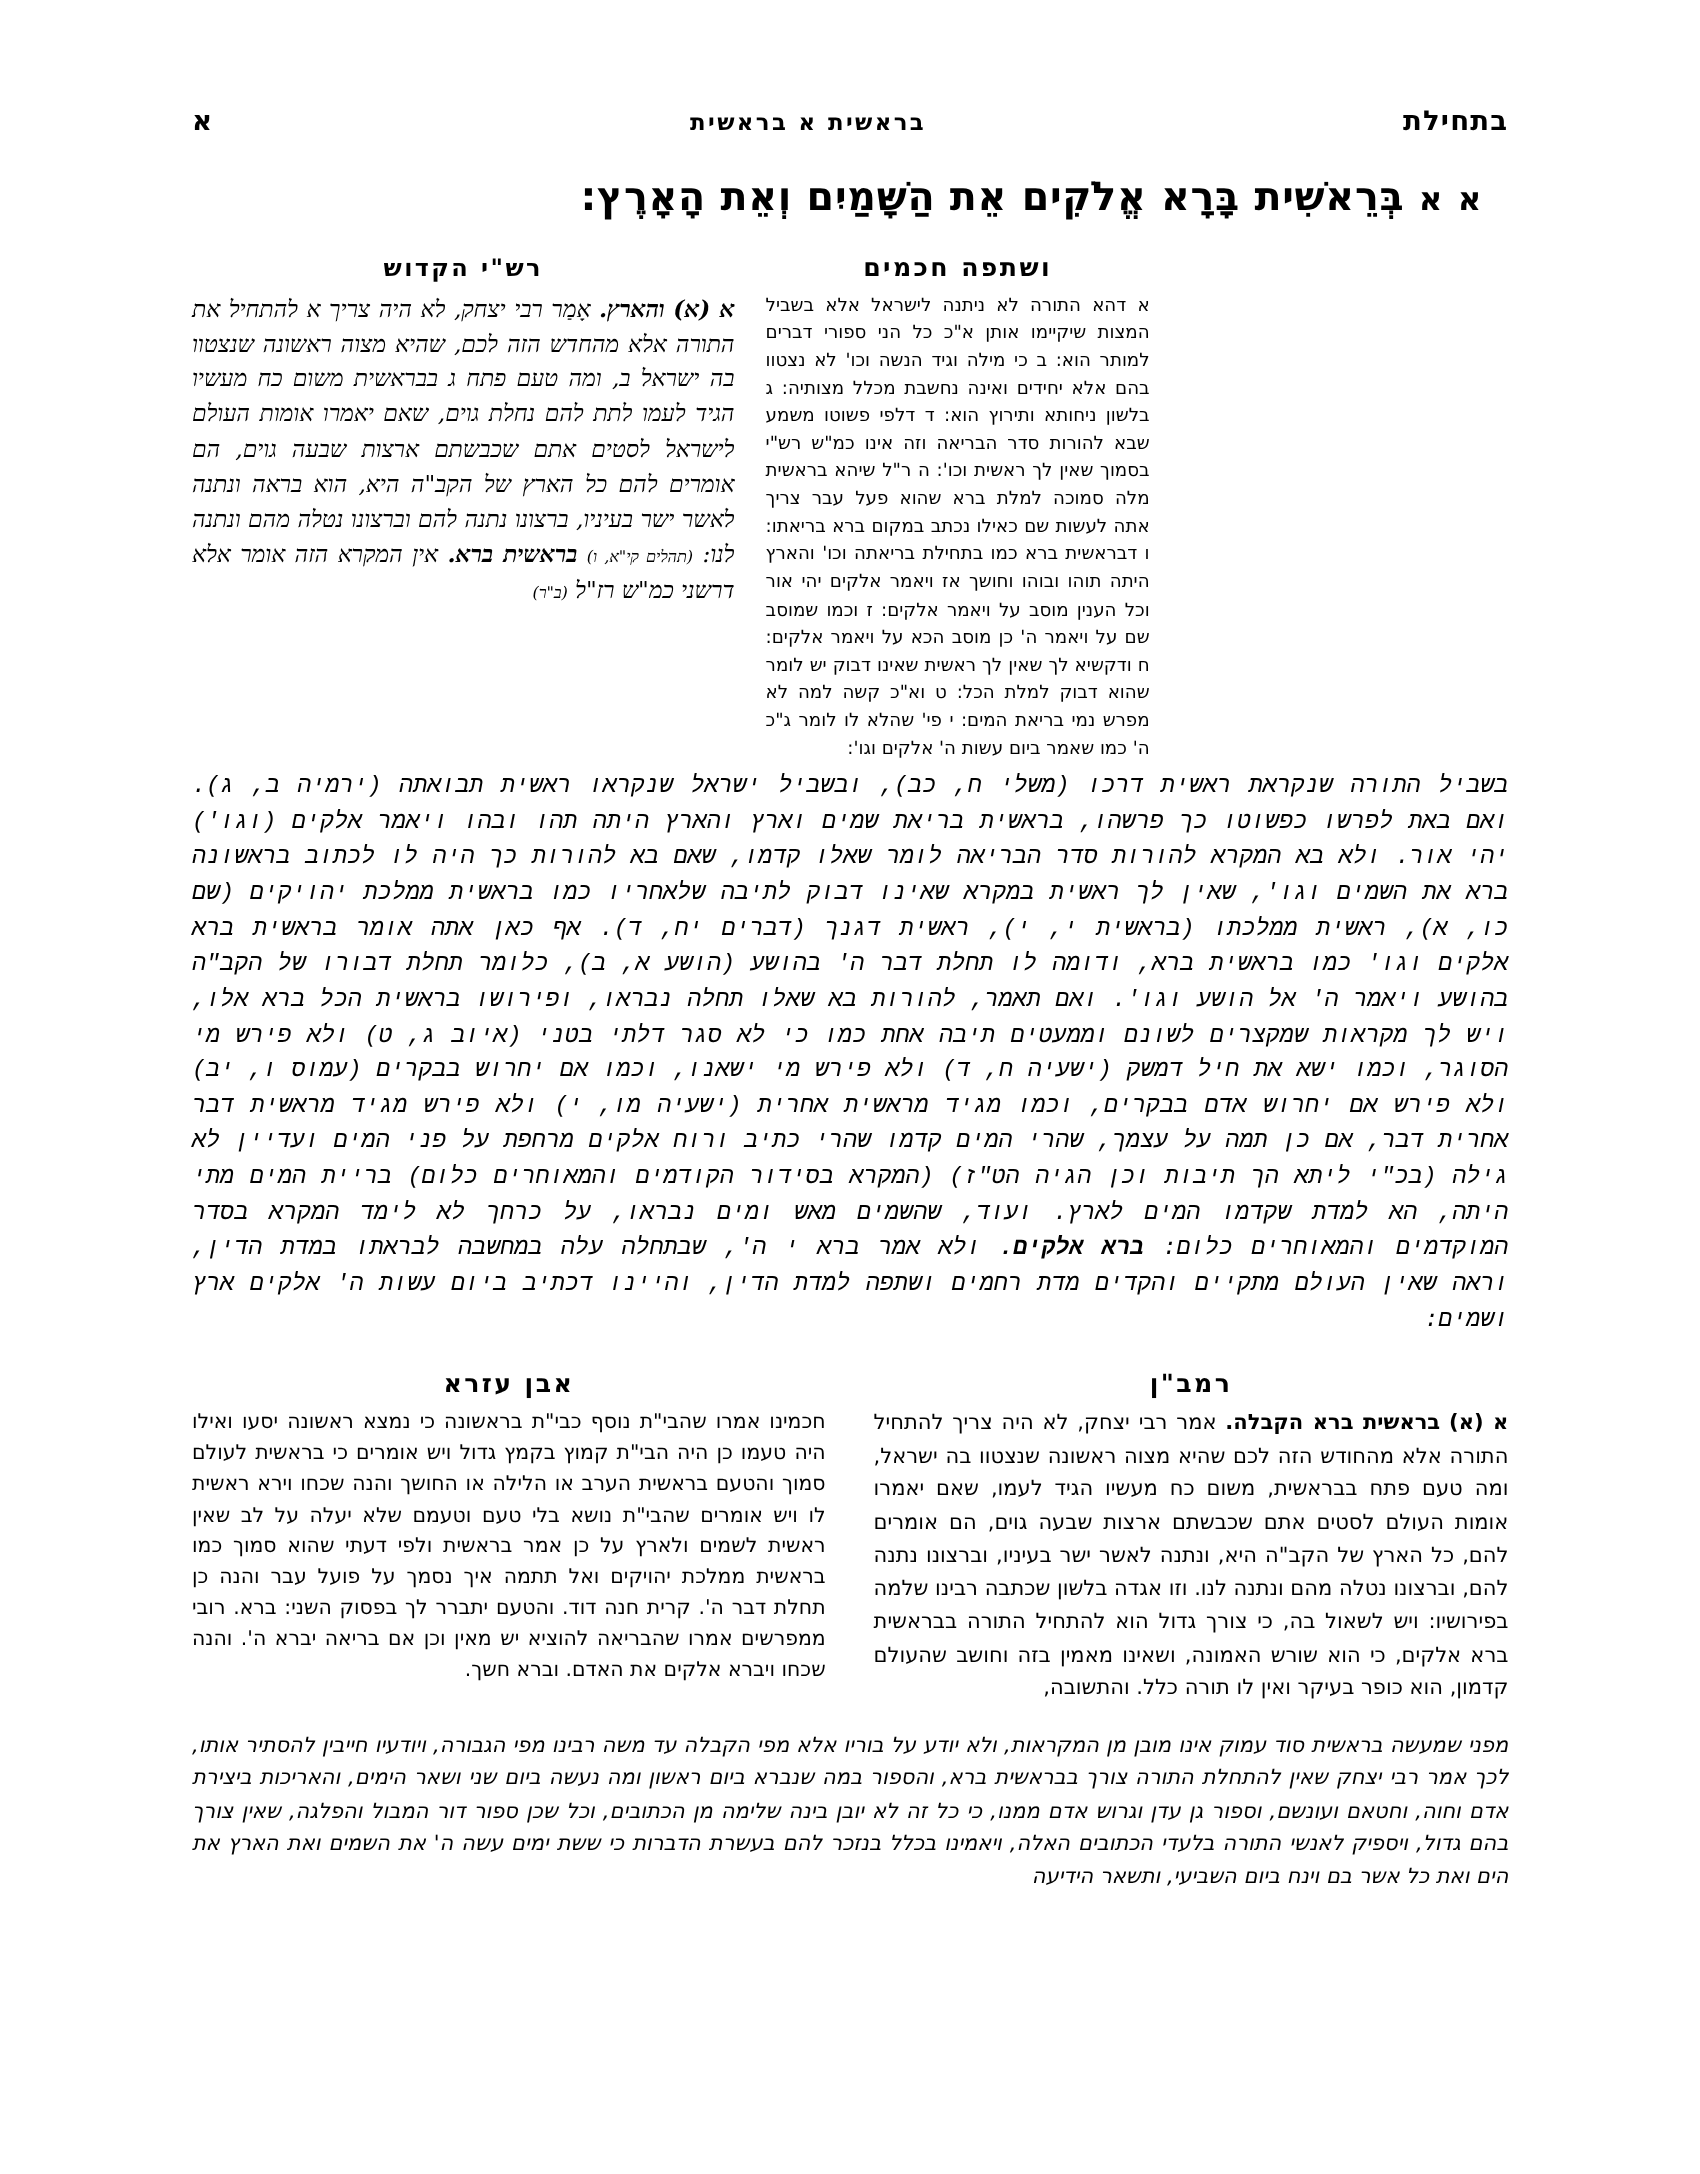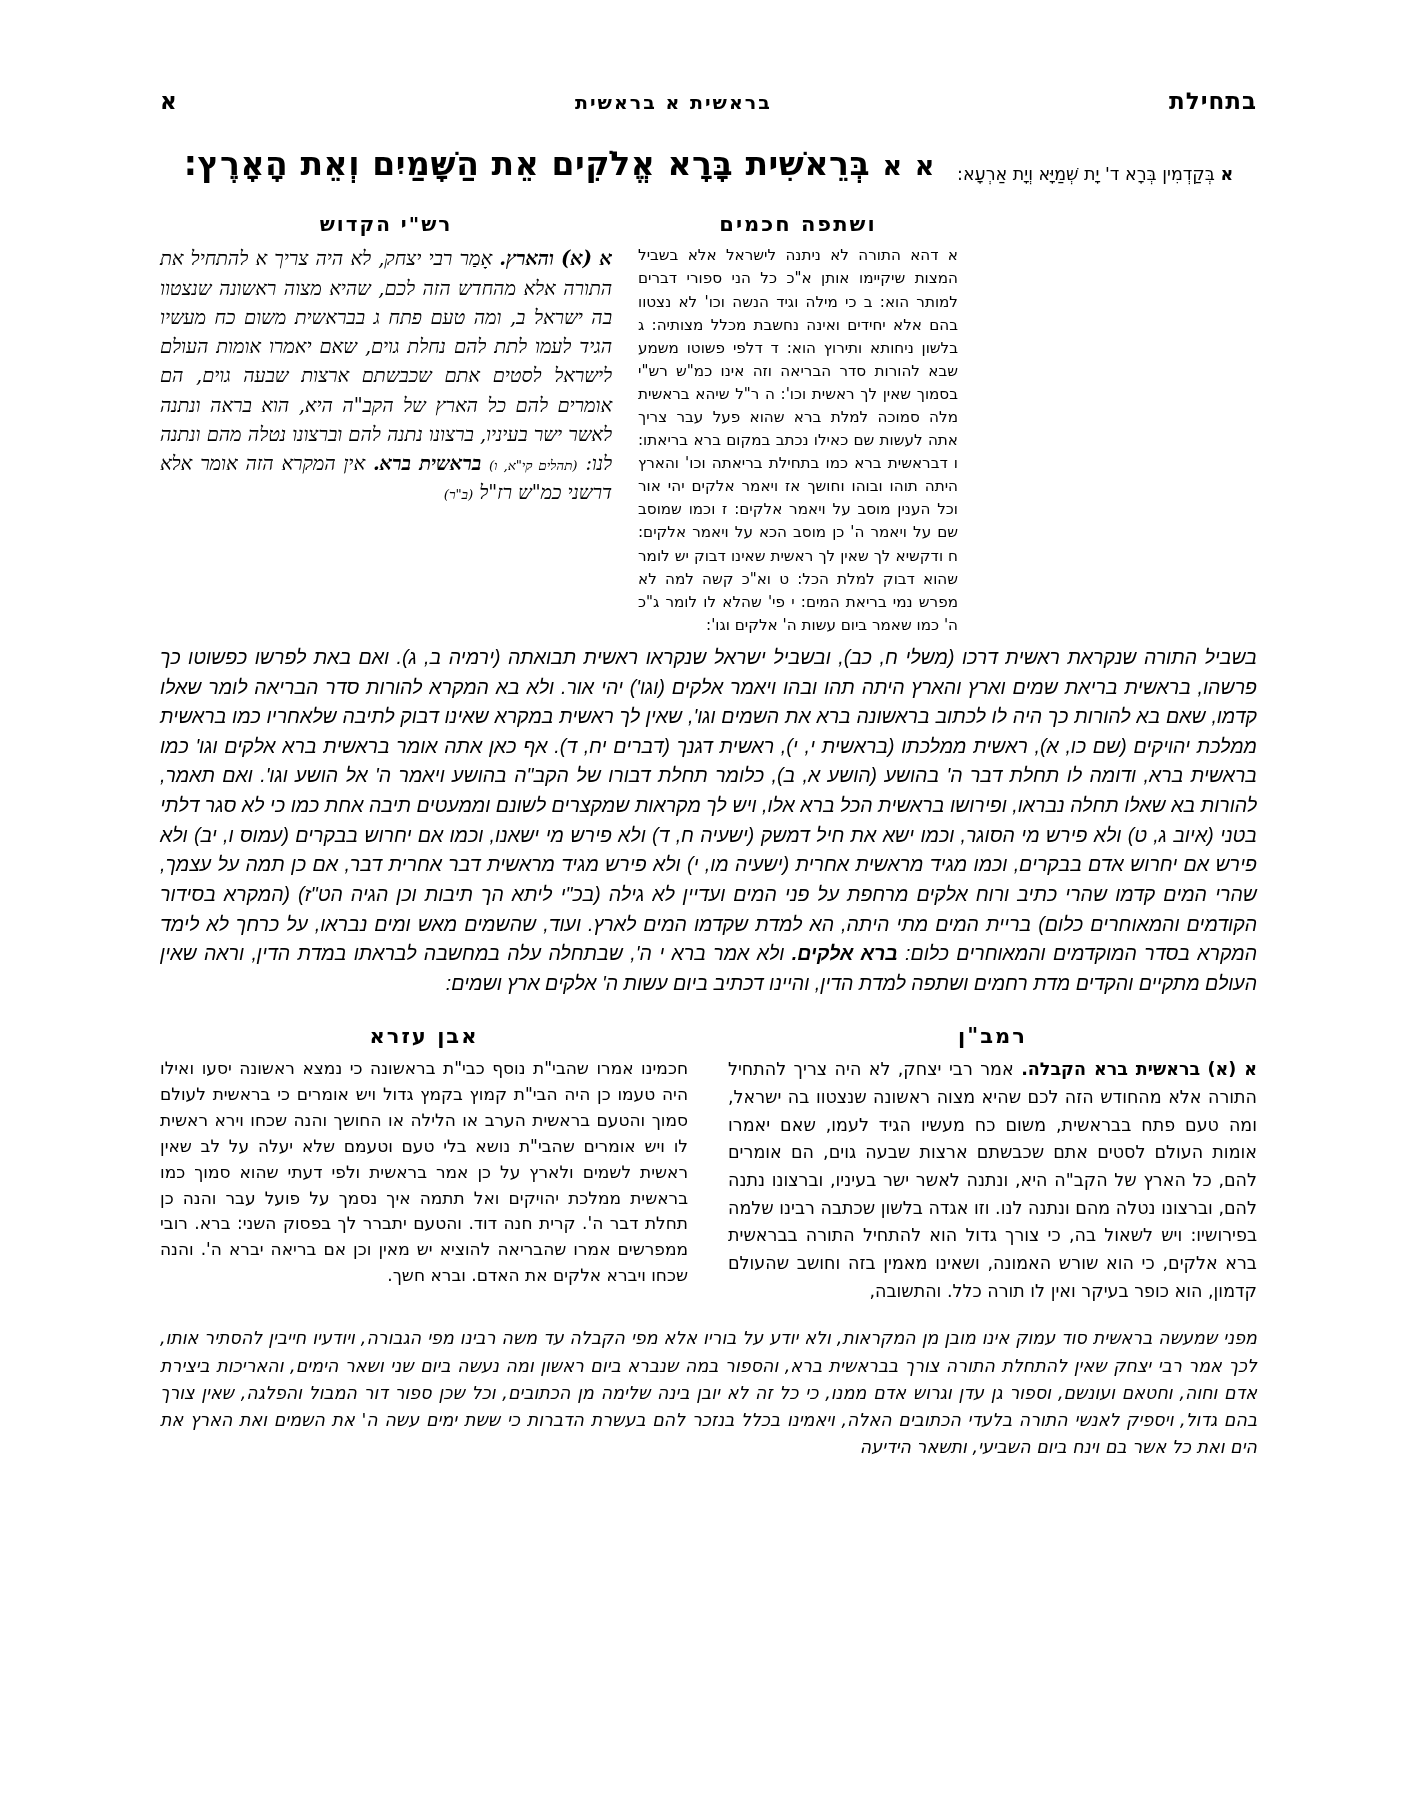--- a/index.html
+++ b/index.html
@@ -108,21 +108,21 @@
     font-size: 15.2px;
     line-height: 1.52;
     text-align: justify;
     text-align-last: right;
   }
 
   
   .rashi-wide {
     width: 1097px;
     margin: 6px auto 0 auto;
-    font-family: Liberation Sans, sans-serif;
+    font-family: Liberation Mono, monospace;
     font-size: 19.5px;
     line-height: 1.52;
     text-align: justify;
     text-align-last: right;
     font-style: italic;
   }
   .rashi-wide .dh { font-weight: bold; }
 
   
   .band2 {
@@ -166,24 +166,20 @@
 
 <div class="page">
 
   <div class="running-head">
     <span class="rh-right">בתחילת</span>
     <span class="rh-center">בראשית א בראשית</span>
     <span class="rh-left">א</span>
   </div>
 
   <div class="scripture-row">
-    <div class="targum">
-      <span class="vnum">א</span>
-      <span>בְּקַדְמִין בְּרָא ד' יָת שְׁמַיָּא וְיָת אַרְעָא:</span>
-    </div>
     <div class="pasuk">
       <span class="chap">א</span>
       <span class="vnum">א</span>
       <span>בְּרֵאשִׁית בָּרָא אֱלֹקִים אֵת הַשָּׁמַיִם וְאֵת הָאָרֶץ:</span>
     </div>
   </div>
 
   <div class="band">
 
     <div class="col-siftei">

